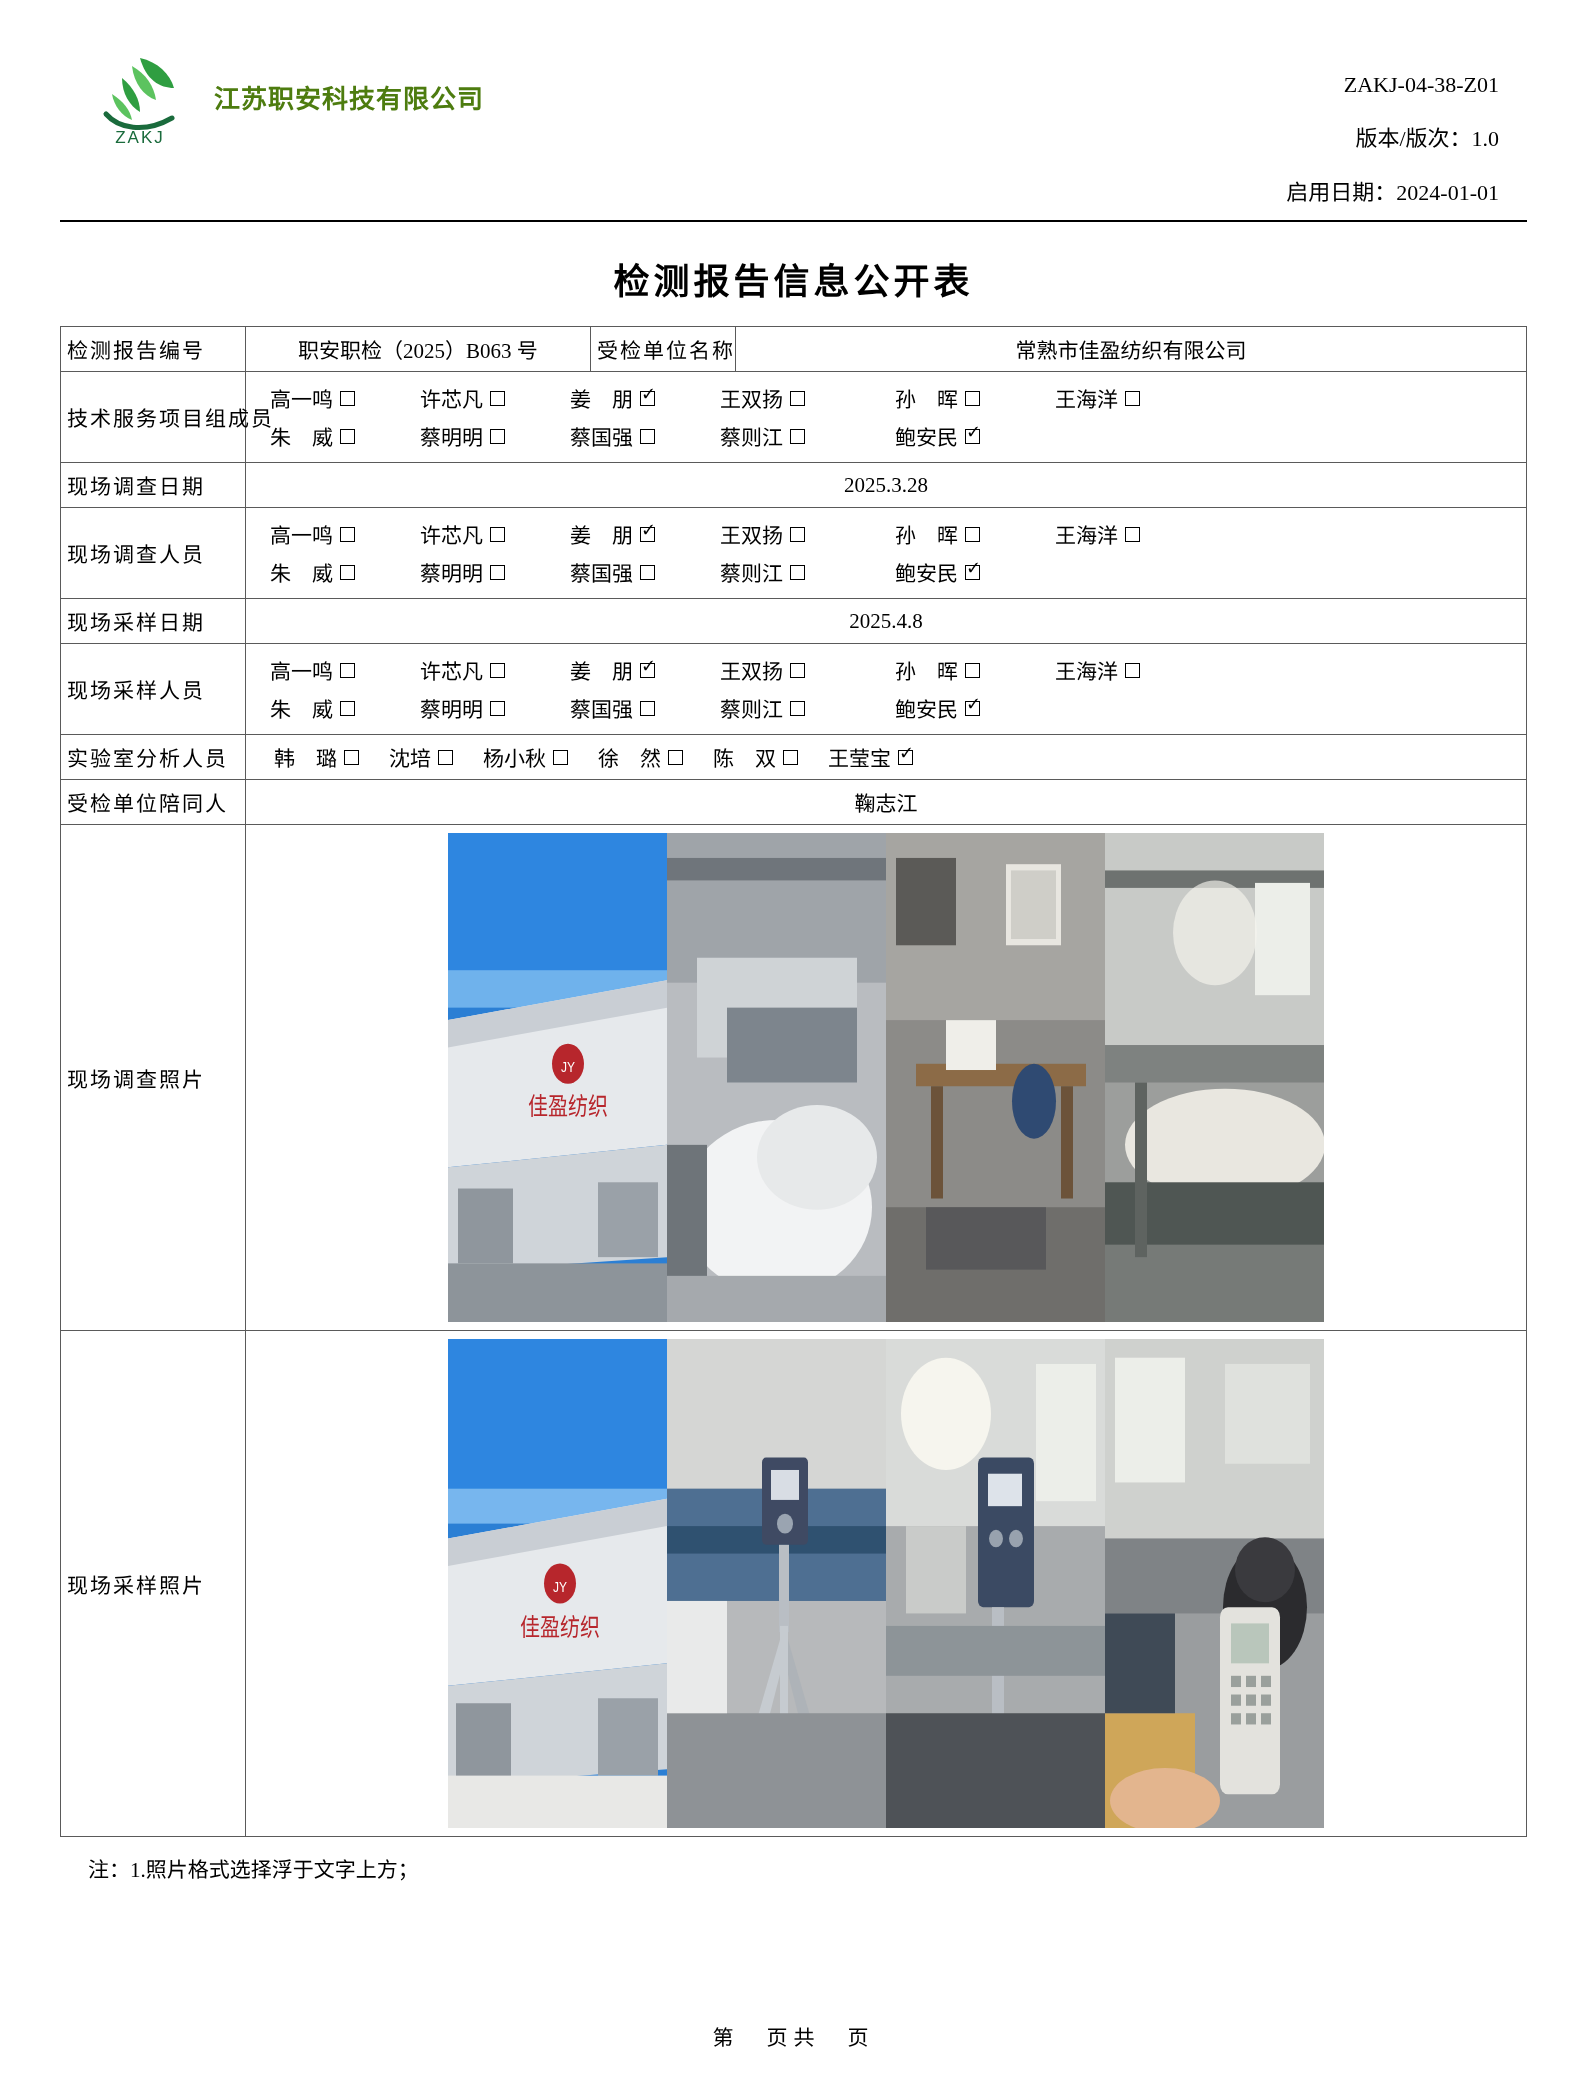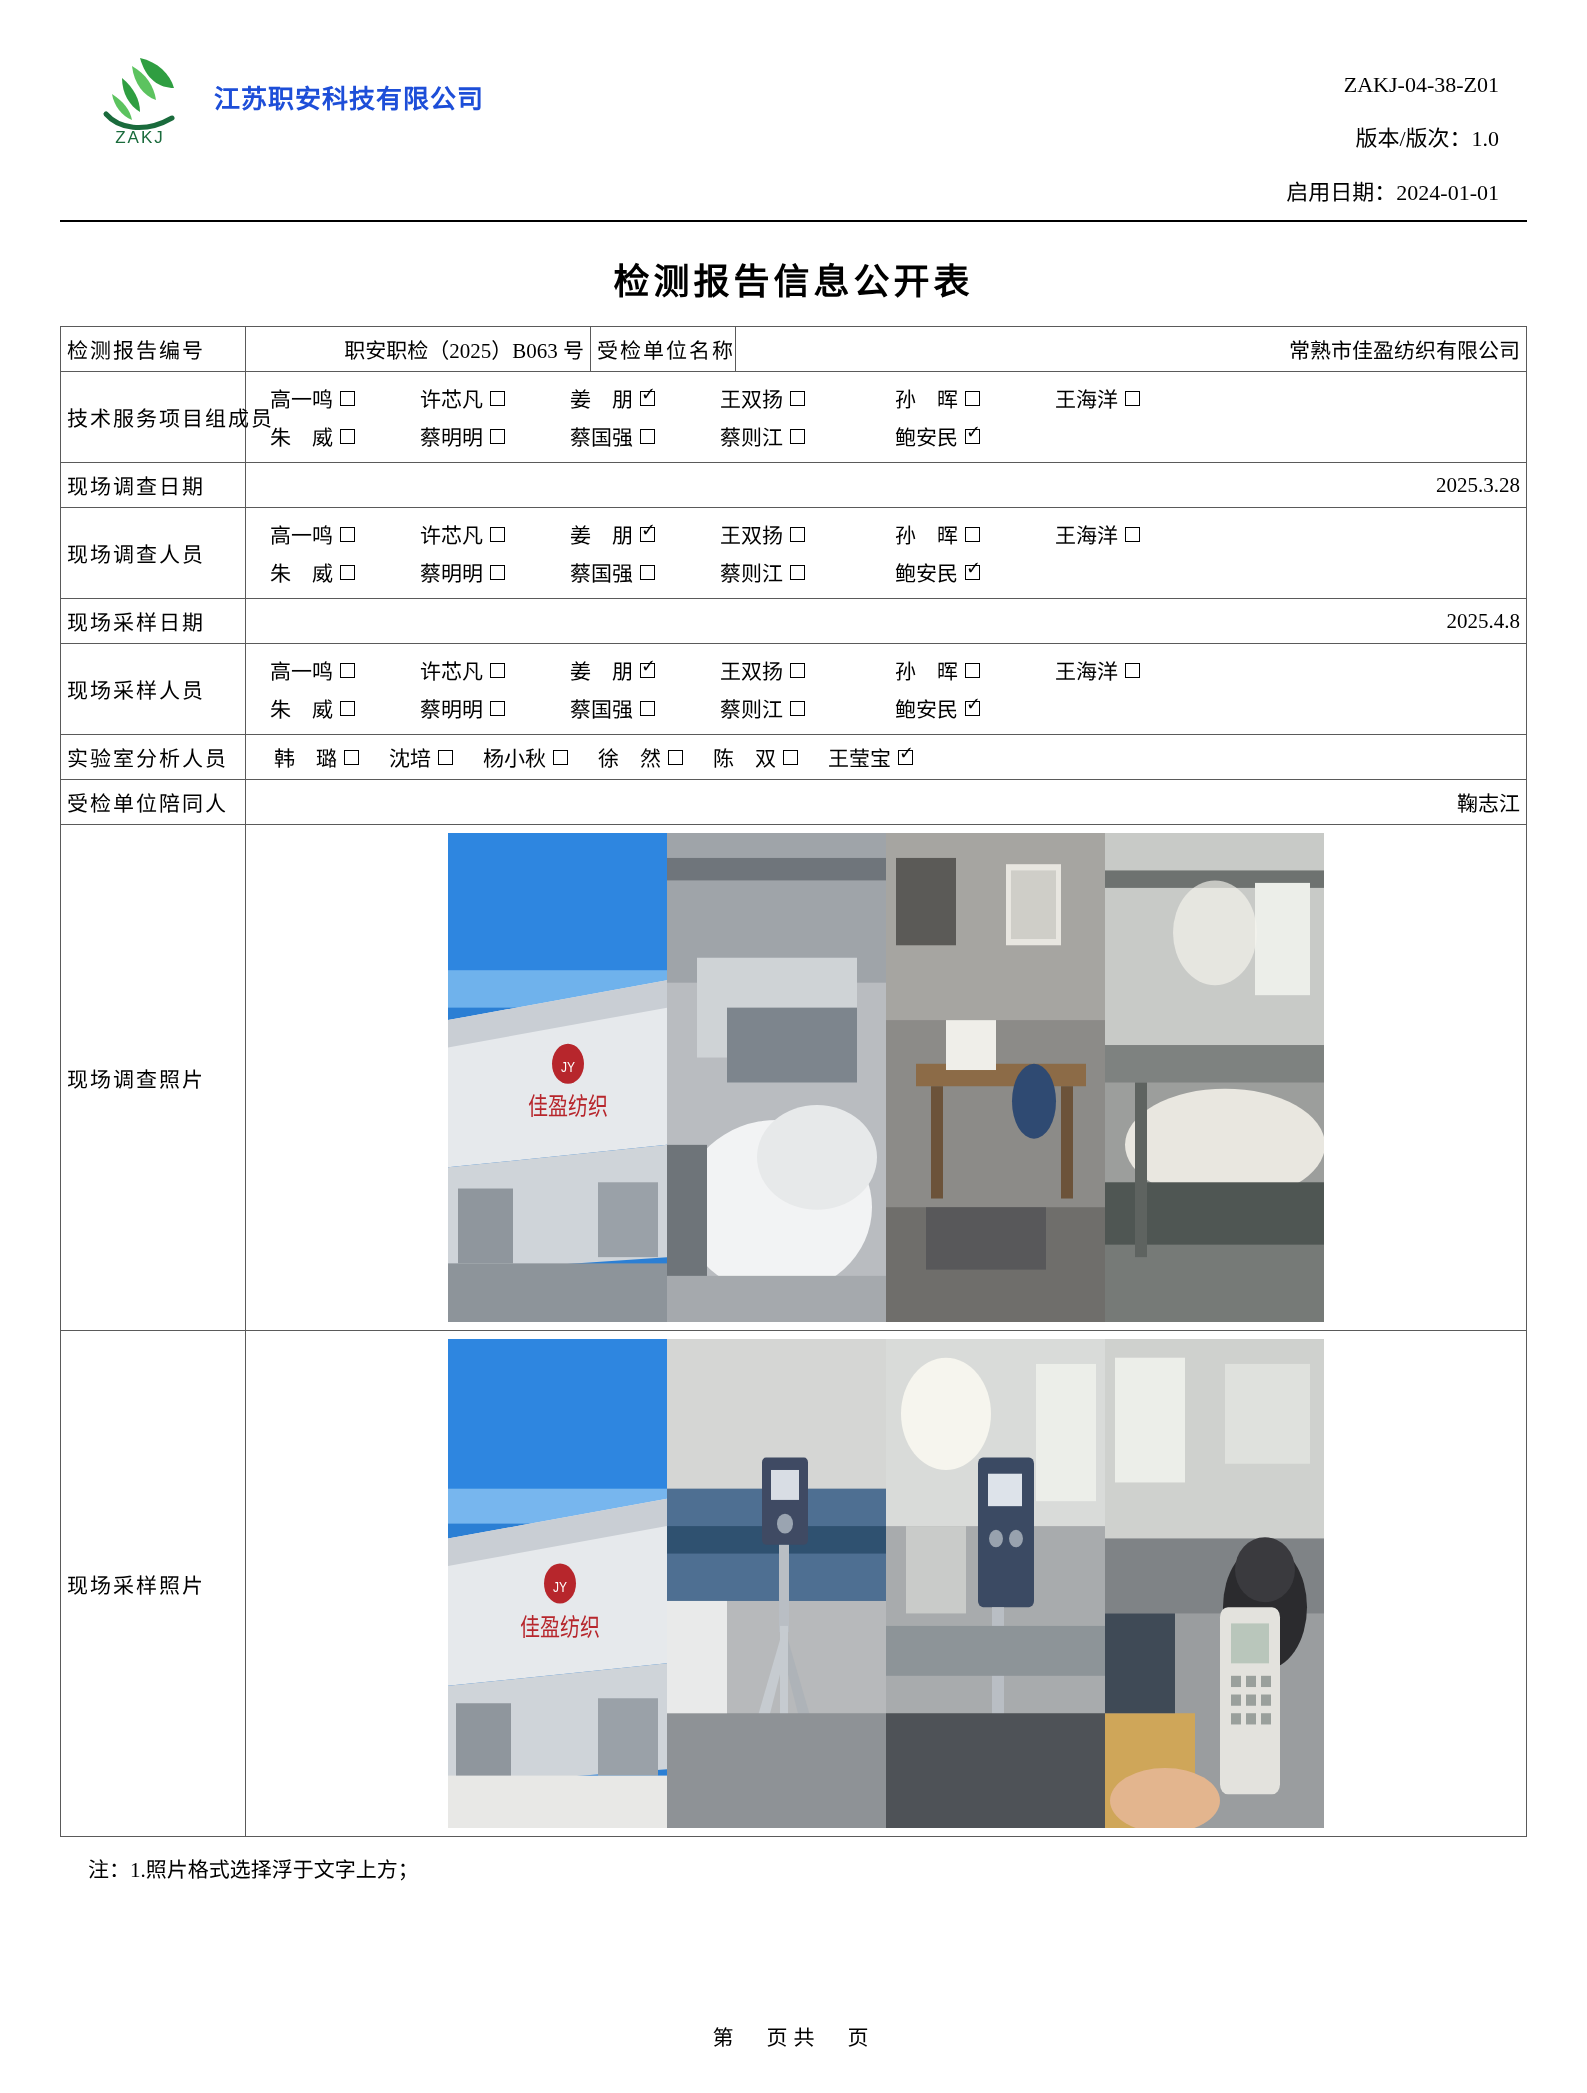--- a/index.html
+++ b/index.html
@@ -38,21 +38,21 @@
   }
   .logo {
     width: 104px;
     height: 104px;
     position: relative;
     flex: 0 0 auto;
   }
   .logo svg { display: block; }
   .company-name {
     font-size: 26px;
-    color: #1d4ed8;
+    color: #4d7c0f;
     font-family: "Liberation Serif", serif;
     letter-spacing: 1px;
     font-weight: 600;
     white-space: nowrap;
   }
   .header-right {
     text-align: right;
     font-size: 22px;
     line-height: 1.55;
     padding-top: 4px;
@@ -81,21 +81,21 @@
     font-size: 21px;
     padding: 7px 6px;
     vertical-align: middle;
     font-family: "Liberation Serif", serif;
   }
   .lbl {
     text-align: left;
     letter-spacing: 2px;
     white-space: nowrap;
   }
-  .ctr { text-align: right; }
+  .ctr { text-align: center; }
 
   
   .person-grid {
     display: flex;
     flex-direction: column;
     gap: 8px;
     padding: 4px 0 4px 18px;
   }
   .person-line {
     display: flex;

